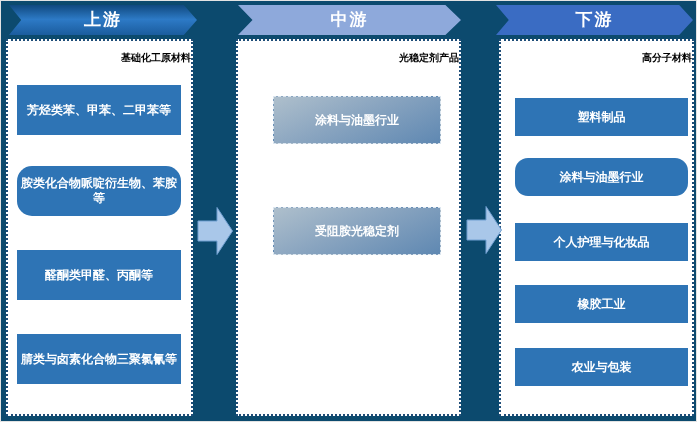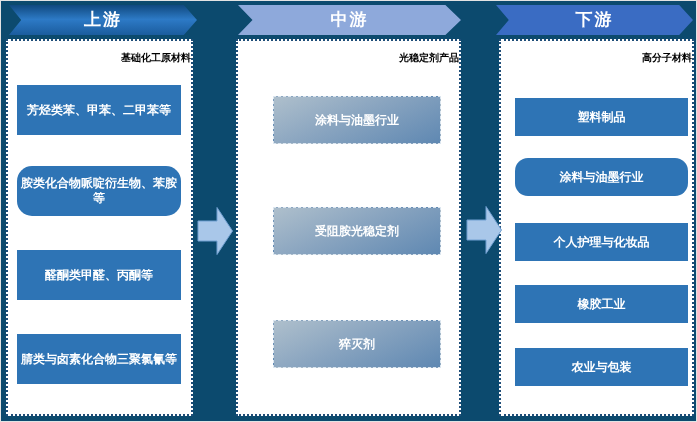--- a/index.html
+++ b/index.html
@@ -54,21 +54,20 @@
     <div class="box solid" style="left:9px;top:44px;width:164px;height:50px;">芳烃类苯、甲苯、二甲苯等</div>
     <div class="box solid" style="left:9px;top:125px;width:164px;height:50px;border-radius:15px;">胺类化合物哌啶衍生物、苯胺等</div>
     <div class="box solid" style="left:9px;top:209px;width:164px;height:50px;">醛酮类甲醛、丙酮等</div>
     <div class="box solid" style="left:9px;top:293px;width:164px;height:50px;">腈类与卤素化合物三聚氯氰等</div>
   </div>
 
   <div class="container col-mid">
     <div class="panel-header">光稳定剂产品</div>
     <div class="box grad" style="left:35px;top:55px;width:168px;height:48px;">涂料与油墨行业</div>
     <div class="box grad" style="left:35px;top:166px;width:168px;height:48px;">受阻胺光稳定剂</div>
-    <div class="box grad" style="left:35px;top:279px;width:168px;height:48px;">猝灭剂</div>
   </div>
 
   <div class="container col-right">
     <div class="panel-header">高分子材料</div>
     <div class="box solid" style="left:14px;top:57px;width:173px;height:38px;">塑料制品</div>
     <div class="box solid" style="left:14px;top:117px;width:173px;height:38px;border-radius:13px;">涂料与油墨行业</div>
     <div class="box solid" style="left:14px;top:182px;width:173px;height:38px;">个人护理与化妆品</div>
     <div class="box solid" style="left:14px;top:244px;width:173px;height:38px;">橡胶工业</div>
     <div class="box solid" style="left:14px;top:307px;width:173px;height:38px;">农业与包装</div>
   </div>

